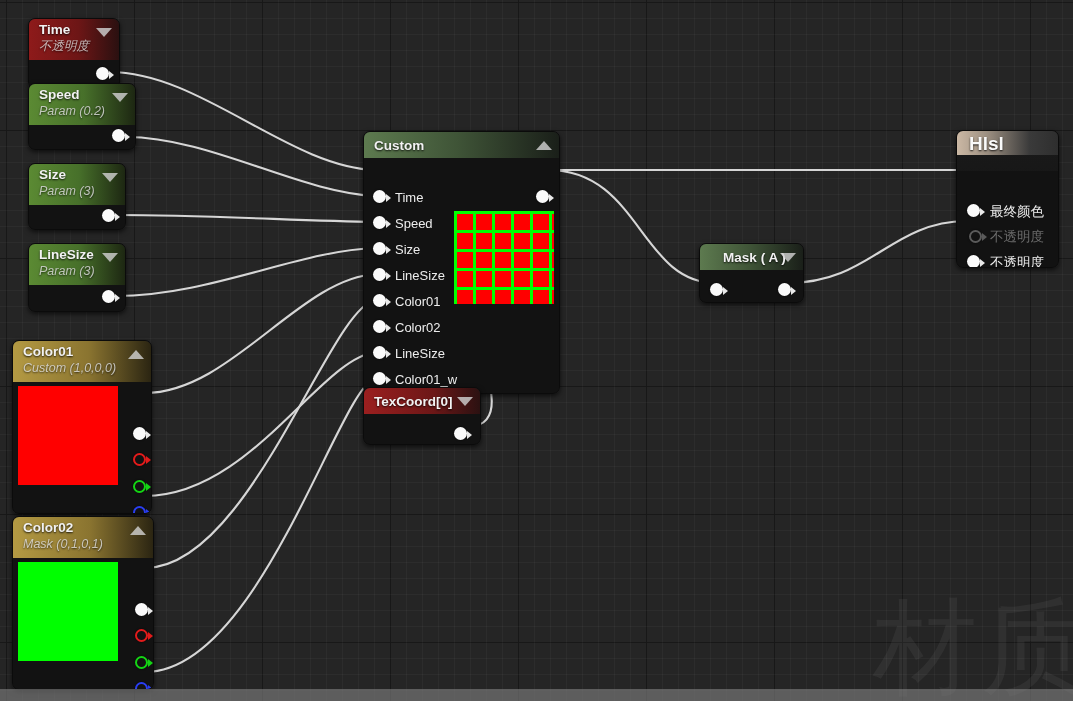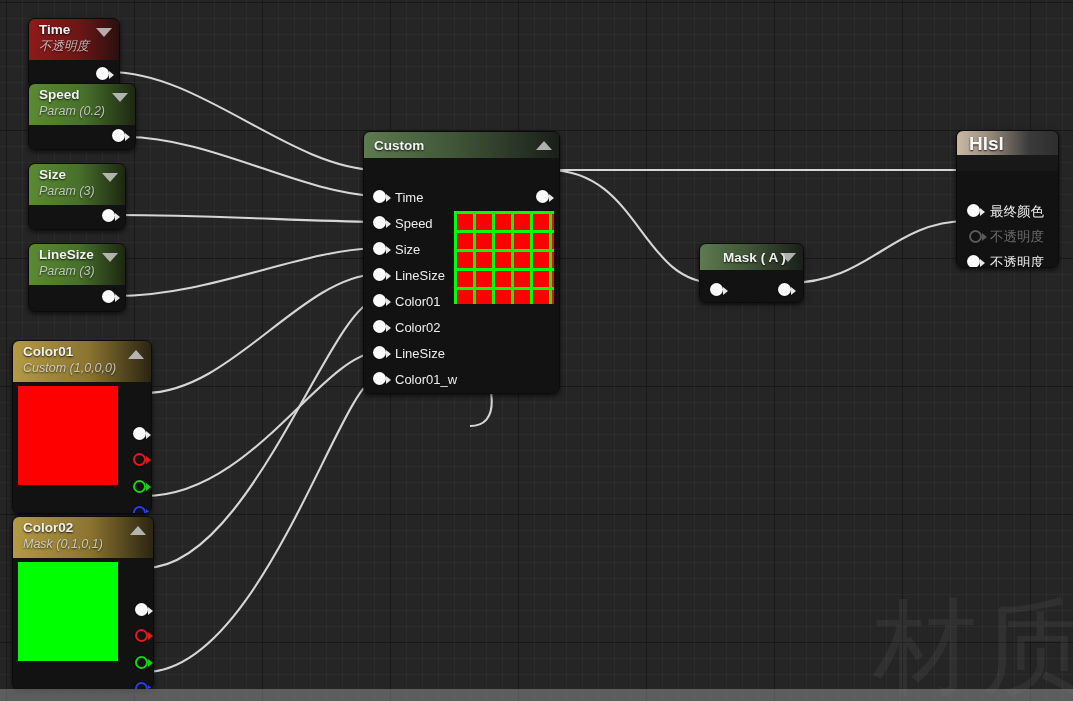--- a/index.html
+++ b/index.html
@@ -244,20 +244,30 @@
 
       <div class="pin" style="left:9px;top:214px;"></div>
       <div class="arrow" style="left:22px;top:218px;"></div>
       <div class="plabel" style="left:31px;top:215px;">Color01_w</div>
 
       <div class="pin" style="left:172px;top:32px;"></div>
       <div class="arrow" style="left:185px;top:36px;"></div>
     </div>
   </div>
 
+  <div class="node" style="left:363px;top:387px;width:116px;height:56px;">
+    <div class="nhead h-red2" style="padding-left:10px;">
+      <div class="ntitle">TexCoord[0]</div>
+      <div class="caret down"></div>
+    </div>
+    <div class="nbody" style="height:29px;">
+      <div class="pin" style="left:90px;top:13px;"></div>
+      <div class="arrow" style="left:103px;top:17px;"></div>
+    </div>
+  </div>
 
   <div class="node" style="left:699px;top:243px;width:103px;height:58px;">
     <div class="nhead h-greendk" style="padding-left:14px;justify-content:center;">
       <div class="ntitle">Mask ( A )</div>
       <div class="caret down"></div>
     </div>
     <div class="nbody" style="height:31px;">
       <div class="pin" style="left:10px;top:13px;"></div>
       <div class="arrow" style="left:23px;top:17px;"></div>
       <div class="pin" style="left:78px;top:13px;"></div>

